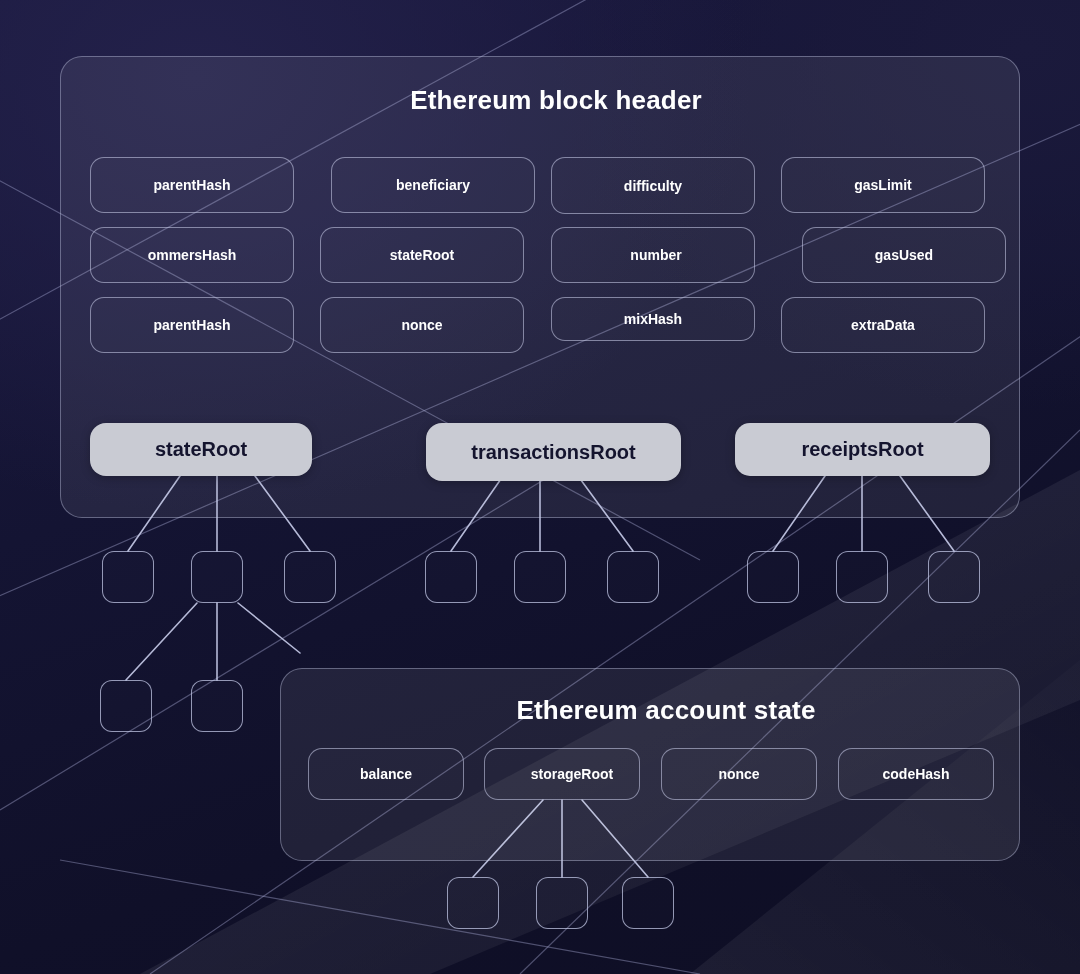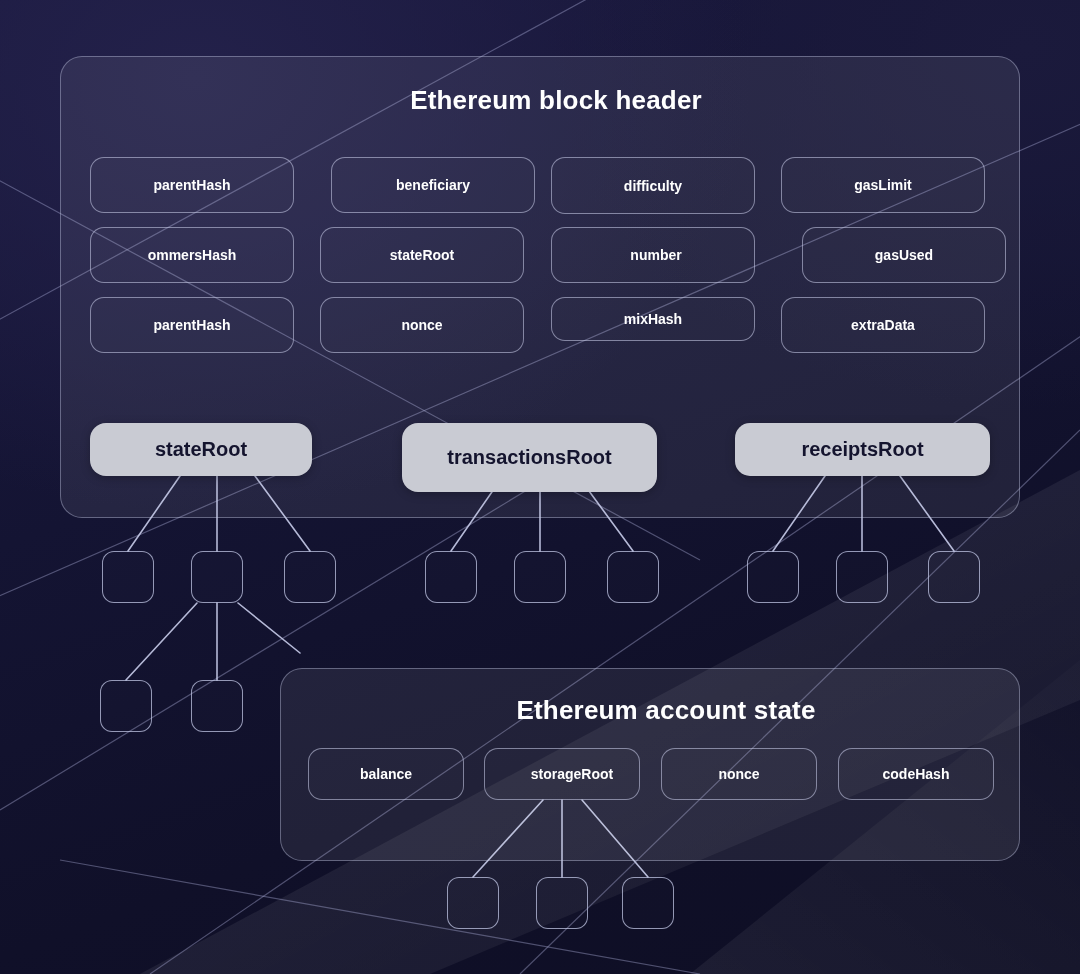--- a/index.html
+++ b/index.html
@@ -167,21 +167,21 @@
       <line x1="862" y1="476" x2="862" y2="551"></line>
       <line x1="900" y1="476" x2="954" y2="551"></line>
 
       <line x1="543" y1="800" x2="473" y2="877"></line>
       <line x1="562" y1="800" x2="562" y2="877"></line>
       <line x1="582" y1="800" x2="648" y2="877"></line>
     </g>
   </svg>
 
   <div class="root-chip" style="left:90px;  top:423px; width:222px; height:53px;text-align:center;">stateRoot</div>
-  <div class="root-chip" style="left:402px; top:423px; width:255px; height:69px;">transactionsRoot</div>
+  <div class="root-chip" style="left:426px; top:423px; width:255px; height:58px;">transactionsRoot</div>
   <div class="root-chip" style="left:735px; top:423px; width:255px; height:53px;border-radius:15px;">receiptsRoot</div>
 
   <div class="node" style="left:102px; top:551px;"></div>
   <div class="node" style="left:191px; top:551px;"></div>
   <div class="node" style="left:284px; top:551px;"></div>
   <div class="node" style="left:100px; top:680px;"></div>
   <div class="node" style="left:191px; top:680px;"></div>
 
   <div class="node" style="left:425px; top:551px;"></div>
   <div class="node" style="left:514px; top:551px;"></div>

